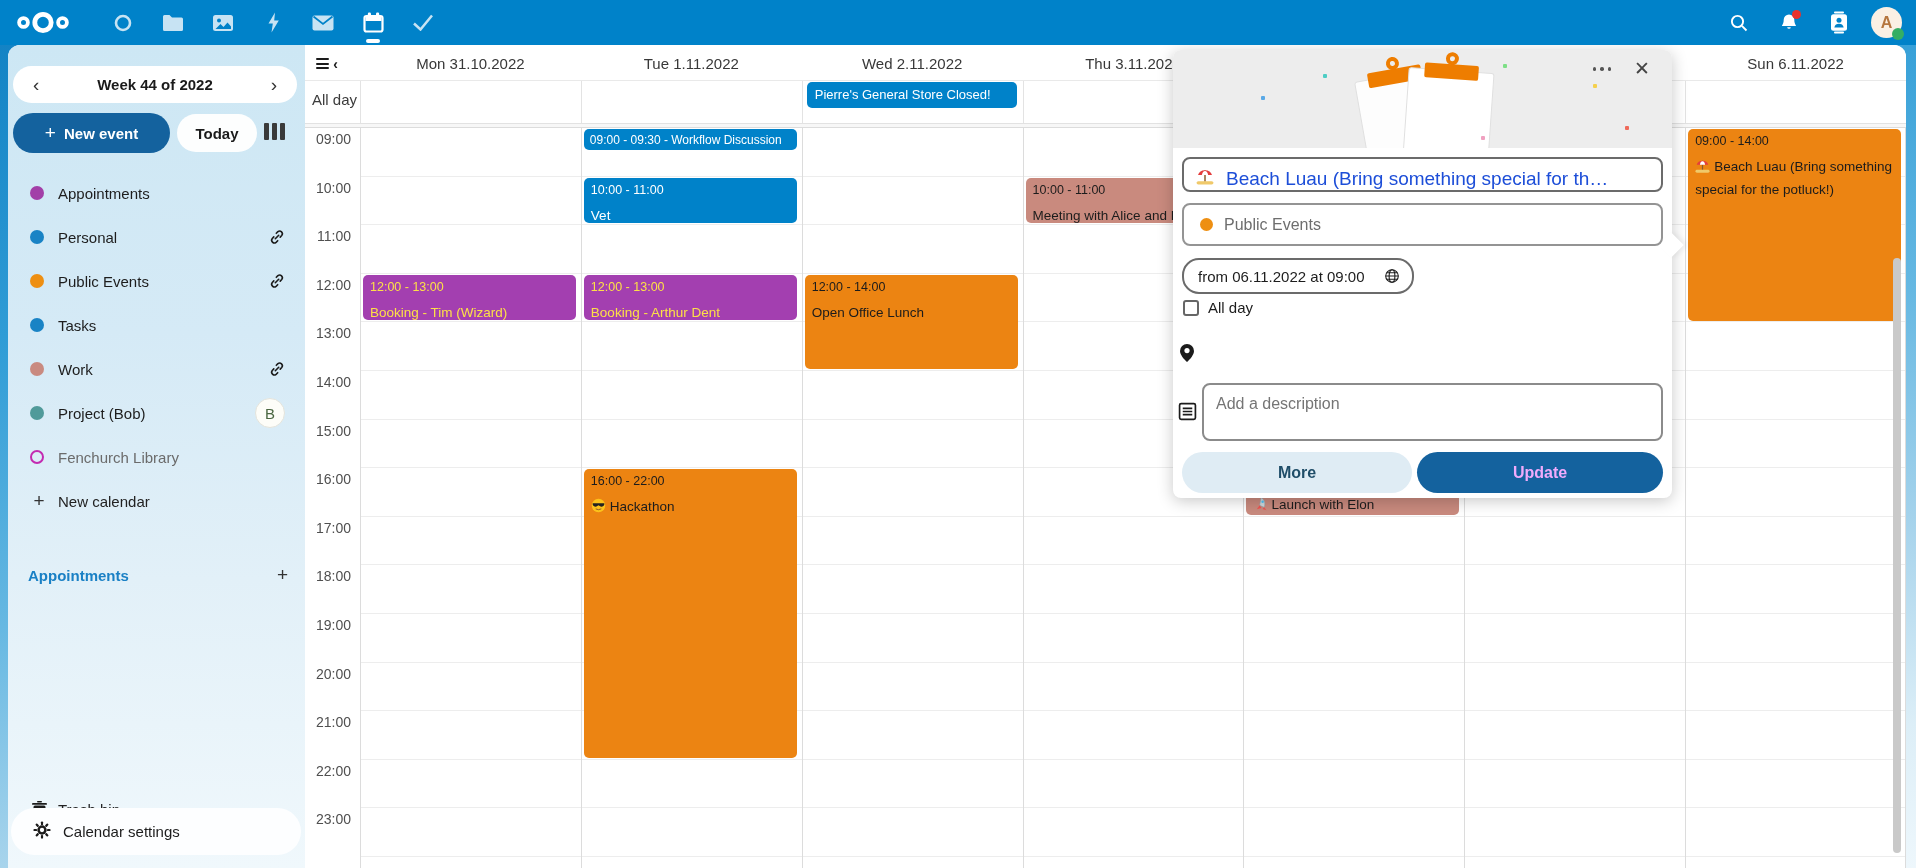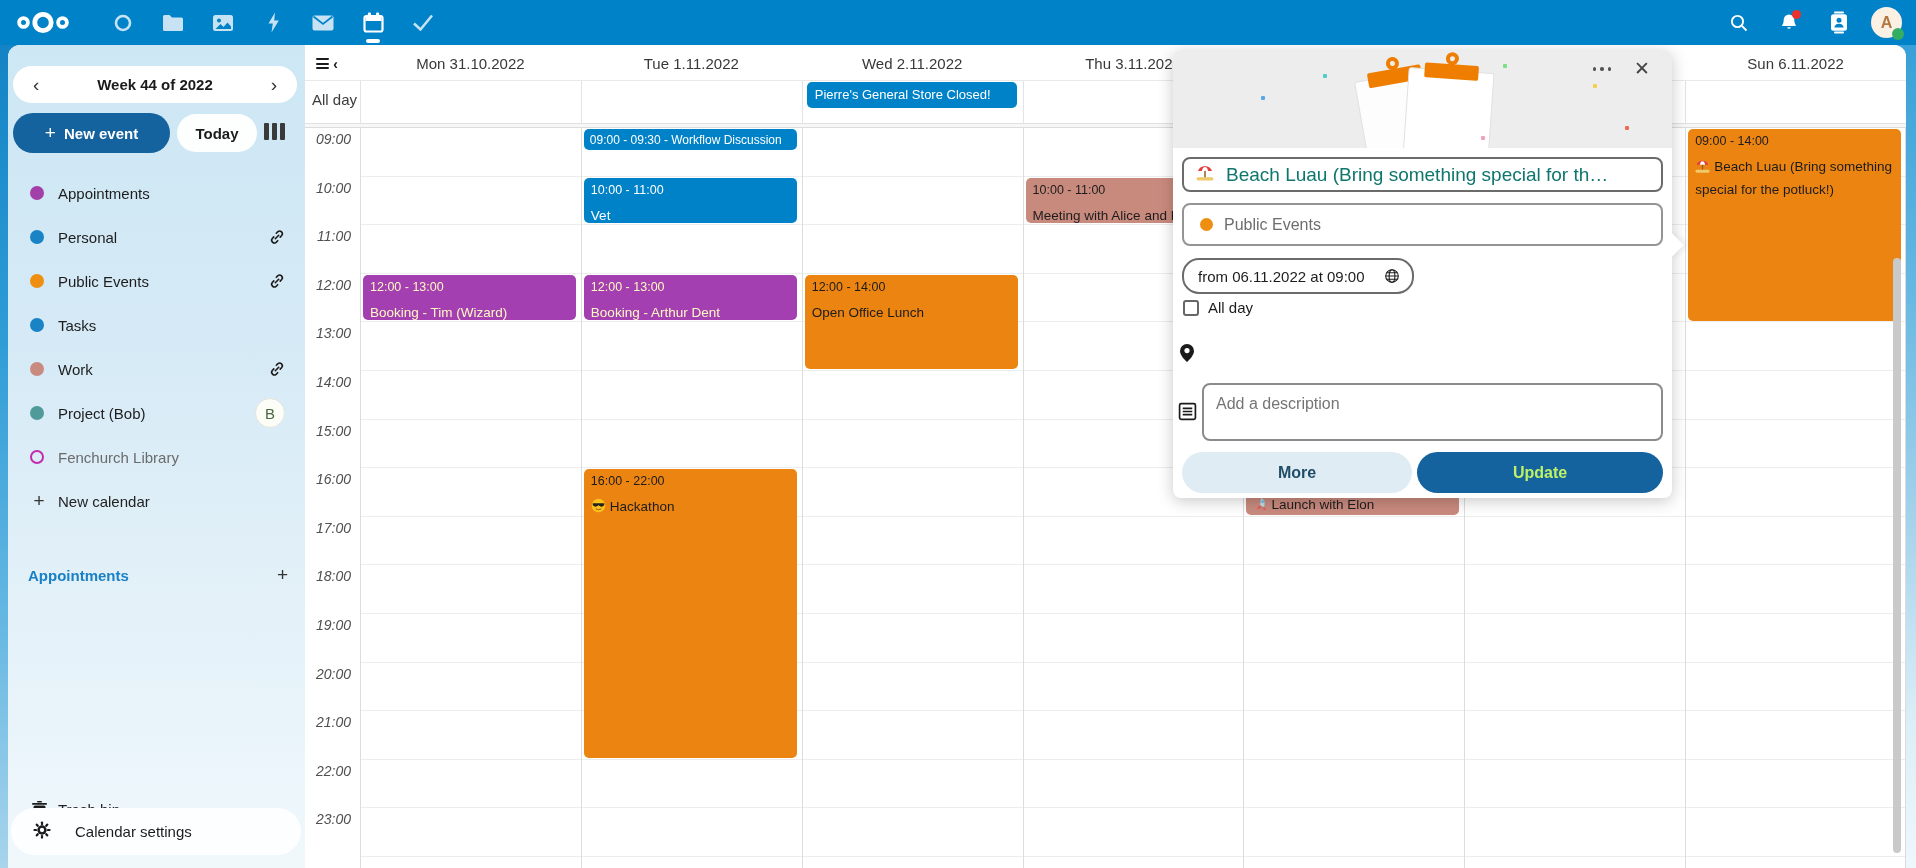--- a/index.html
+++ b/index.html
@@ -41,45 +41,45 @@
   .cal-label.muted { color:#6b6b6b; }
   .cal-trail { flex:none; display:flex; align-items:center; }
   .b-badge { width:30px; height:30px; border-radius:50%; background:#fdfdf8; color:#4a6741; font-size:15px; display:flex; align-items:center; justify-content:center; border:1px solid #e4e4dc; }
   .side-row { position:absolute; left:0; width:297px; height:44px; display:flex; align-items:center; padding:0 20px 0 22px; cursor:pointer; font-size:15px; color:#222; }
   .side-row .lead { width:18px; display:flex; justify-content:center; flex:none; }
   .side-row .txt { margin-left:10px; }
   .side-heading { position:absolute; left:20px; top:518px; width:260px; height:24px; display:flex; align-items:center; justify-content:space-between; }
   .side-heading .hd { color:#1a80c5; font-weight:bold; font-size:15px; }
   .side-heading .plus { color:#333; font-size:19px; cursor:pointer; }
   .settings-pill { position:absolute; left:3px; top:763px; width:290px; height:47px; background:#fdfeff; border-radius:24px; display:flex; align-items:center; padding:0 0 0 22px; cursor:pointer; }
-  .settings-pill .txt { margin-left:24px; font-size:15px; color:#1d1d1d; }
+  .settings-pill .txt { margin-left:12px; font-size:15px; color:#1d1d1d; }
 
   
   .main { position:relative; flex:1; background:#fff; display:flex; flex-direction:column; }
   .cal-header { height:35px; display:flex; flex:none; }
   .ch-gutter { width:55px; flex:none; position:relative; }
   .hamb { position:absolute; left:11px; top:13px; width:22px; height:12px; cursor:pointer; }
   .hamb i { display:block; width:13px; height:2px; background:#1b1b1b; margin-bottom:2.5px; border-radius:1px; }
   .hamb span { position:absolute; right:0; top:-2px; font-size:14px; color:#1b1b1b; font-weight:bold; }
   .day-head { flex:1; text-align:center; padding-top:10px; font-size:15px; color:#383838; overflow:hidden; white-space:nowrap; }
   .allday-row { height:43px; flex:none; display:flex; border-top:1px solid #e9e9e9; }
   .ad-gutter { width:55px; flex:none; font-size:15px; color:#3c3c3c; padding:10px 0 0 7px; }
   .ad-col { flex:1; position:relative; border-left:1px solid #e3e3e3; }
   .ad-event { position:absolute; left:4px; right:6px; top:1px; height:26px; background:#0082c9; border-radius:5px; color:#fff; font-size:13px; padding:5px 8px; white-space:nowrap; overflow:hidden; cursor:pointer; }
   .divider-band { height:5px; flex:none; background:#f7f7f7; border-top:1px solid #e2e2e2; border-bottom:1px solid #dcdcdc; }
   .grid { flex:1; display:flex; position:relative; overflow:hidden; }
   .grid-gutter { width:55px; flex:none; }
-  .time-label { height:48.6px; text-align:right; padding:3px 9px 0 0; font-size:14px; color:#4f4f4f;font-style:italic; }
+  .time-label { height:48.6px; text-align:right; padding:3px 9px 0 0; font-size:14px; color:#4f4f4f; }
   .cols { flex:1; display:flex; position:relative; }
   .day-col { flex:1; position:relative; border-left:1px solid #dcdcdc; }
   .cols::after { content:""; position:absolute; right:0; top:0; bottom:0; width:1px; background:#dcdcdc; }
   .hour-cell { height:48.6px; border-bottom:1px solid #ededed; }
   .event { position:absolute; left:2px; right:5px; border-radius:5px; overflow:hidden; cursor:pointer; z-index:2; }
   .event.c-blue   { background:#0082c9; color:#fff; }
-  .event.c-purple { background:#a33fb0; color:#fef9c3; }
+  .event.c-purple { background:#a33fb0; color:#fde047; }
   .event.c-orange { background:#ec8412; color:#1c1c1c; }
   .event.c-salmon { background:#c98a7e; color:#1c1c1c; }
   .ev-time { font-size:12.5px; padding:5px 7px 0; white-space:nowrap; min-height:17px; }
   .ev-title { font-size:13.5px; padding:9px 7px 0; line-height:1.55; }
   .ev-compact { font-size:12px; padding:4px 6px; white-space:nowrap; }
   .emoji { display:inline-block; vertical-align:-2px; margin-right:4px; }
 
   .scroll-thumb { position:absolute; right:5px; top:213px; width:8px; height:595px; border-radius:4px; background:#c9c9c9; z-index:8; cursor:pointer; }
 
   
@@ -88,35 +88,35 @@
   .hero { position:absolute; left:0; top:0; width:100%; height:98px; background:#ededed; border-radius:8px 8px 0 0; overflow:hidden; }
   .clipboard { position:absolute; background:#fdfdfd; border:1px solid #e0e0e0; border-radius:3px; }
   .clip-a { left:190px; top:24px; width:82px; height:110px; transform:rotate(-10deg); }
   .clip-b { left:232px; top:20px; width:86px; height:105px; transform:rotate(4deg); background:#fff; }
   .clip-bar { position:absolute; left:50%; top:-7px; transform:translateX(-50%); width:54px; height:15px; background:#ee7d00; border-radius:2px; }
   .clip-ring { position:absolute; left:50%; top:-19px; transform:translateX(-50%); width:13px; height:13px; border:4.5px solid #ee7d00; border-radius:50%; }
   .confetti { position:absolute; width:4px; height:4px; border-radius:1px; }
   .menu-dots { position:absolute; right:56px; top:8px; width:28px; height:22px; display:flex; align-items:center; justify-content:center; gap:4px; cursor:pointer; }
   .menu-dots i { width:3.5px; height:3.5px; border-radius:50%; background:#555; }
   .close-x { position:absolute; right:16px; top:4px; width:28px; height:28px; display:flex; align-items:center; justify-content:center; font-size:19px; color:#444; cursor:pointer; }
-  .f-title { position:absolute; left:9px; top:107px; width:481px; height:35px; border:2px solid #6b6b6b; border-radius:8px; display:flex; align-items:center; padding:0 12px; gap:8px; font-size:19px; color:#0f766e; white-space:nowrap; overflow:hidden; }
+  .f-title { position:absolute; left:9px; top:107px; width:481px; height:35px; border:2px solid #6b6b6b; border-radius:8px; display:flex; align-items:flex-end; padding:0 12px; gap:8px; font-size:19px; color:#1d4ed8; white-space:nowrap; overflow:hidden; }
   .f-cal { position:absolute; left:9px; top:153px; width:481px; height:43px; border:2px solid #949494; border-radius:8px; display:flex; align-items:center; padding:0 16px; gap:11px; font-size:16px; color:#6e6e6e; cursor:pointer; }
   .f-cal .dot { width:13px; height:13px; border-radius:50%; background:#ee8f12; }
   .f-dt { position:absolute; top:208px; height:36px; border:2px solid #6b6b6b; border-radius:17px; display:flex; align-items:center; padding:0 12px 0 14px; font-size:15px; color:#1d1d1d; cursor:pointer; }
   .f-from { left:9px; width:232px; } .f-to { left:251px; width:239px; }
   .f-dt .globe { margin-left:auto; display:flex; }
   .f-allday { position:absolute; left:10px; top:249px; display:flex; align-items:center; gap:9px; cursor:pointer; }
   .checkbox { width:16px; height:16px; border:2px solid #666; border-radius:3px; background:#fff; }
   .f-allday .lab { font-size:15px; color:#1d1d1d; }
   .row-icon { position:absolute; left:3px; width:22px; display:flex; justify-content:center; }
   .f-loc { position:absolute; left:29px; top:281px; width:461px; height:44px; border:2px solid #1b6aaa; border-radius:8px; display:flex; align-items:center; padding:0 12px; font-size:16px; color:#757575; }
   .caret { width:1px; height:20px; background:#222; margin-right:2px; }
   .f-desc { position:absolute; left:29px; top:333px; width:461px; height:58px; border:2px solid #8b8b8b; border-radius:8px; padding:10px 12px; font-size:16px; color:#757575; }
   .btn-more { position:absolute; left:9px; top:402px; width:230px; height:41px; border-radius:21px; background:#dfecf4; color:#1f4d68; font-weight:bold; font-size:16px; display:flex; align-items:center; justify-content:center; cursor:pointer; border:none; }
-  .btn-update { position:absolute; left:244px; top:402px; width:246px; height:41px; border-radius:21px; background:#14629e; color:#bef264; font-weight:bold; font-size:16px; display:flex; align-items:center; justify-content:center; cursor:pointer; border:none; }
+  .btn-update { position:absolute; left:244px; top:402px; width:246px; height:41px; border-radius:21px; background:#14629e; color:#f0abfc; font-weight:bold; font-size:16px; display:flex; align-items:center; justify-content:center; cursor:pointer; border:none; }
 </style>
 </head>
 <body>
 
 <div class="topbar">
   <div class="tb-left">
     <div class="logo">
       <svg width="54" height="27" viewBox="0 0 54 27" fill="none" stroke="#fff">
         <circle cx="27" cy="13.5" r="8.2" stroke-width="4.8"></circle>
         <circle cx="7.5" cy="13.5" r="4.4" stroke-width="3.8"></circle>

